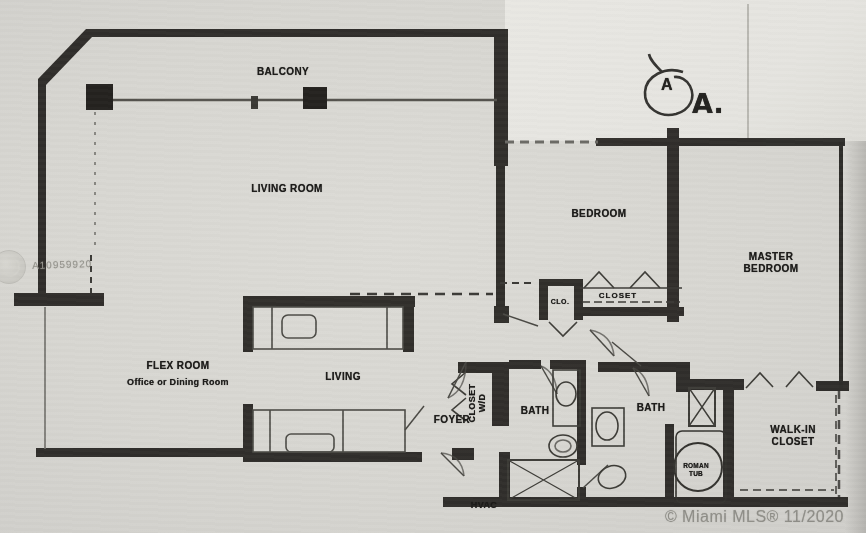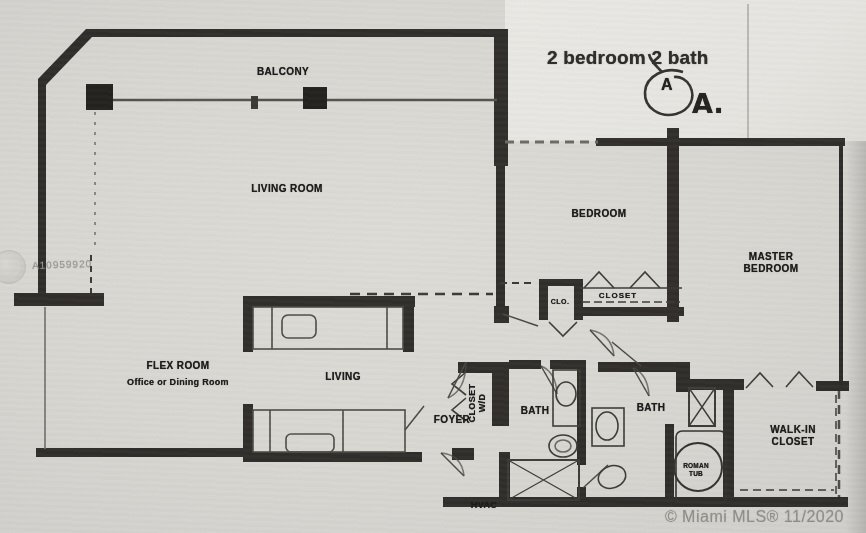--- a/index.html
+++ b/index.html
@@ -253,21 +253,20 @@
   </div>
   <div class="label" style="left:484px;top:465px;font-size:9px;margin-top:40px;">HVAC</div>
   <div class="label roman" style="left:696px;top:469px;">
     <span style="display:block;">ROMAN</span>
     <span style="display:block;">TUB</span>
   </div>
   <div class="label small" style="left:618px;top:296px;">CLOSET</div>
   <div class="label tiny" style="left:560px;top:302px;">CLO.</div>
 
   <div class="annotation">
-    <span style="display:block;">2 bedroom 2 bath</span>
   </div>
   <div class="circled-a">A</div>
   <div class="unit-a">A.</div>
 
   <div class="mls-logo"></div>
   <div class="watermark-id">A10959920</div>
   <div class="copyright">© Miami MLS® 11/2020</div>
 
   <div class="paper-texture"></div>
 </div>

